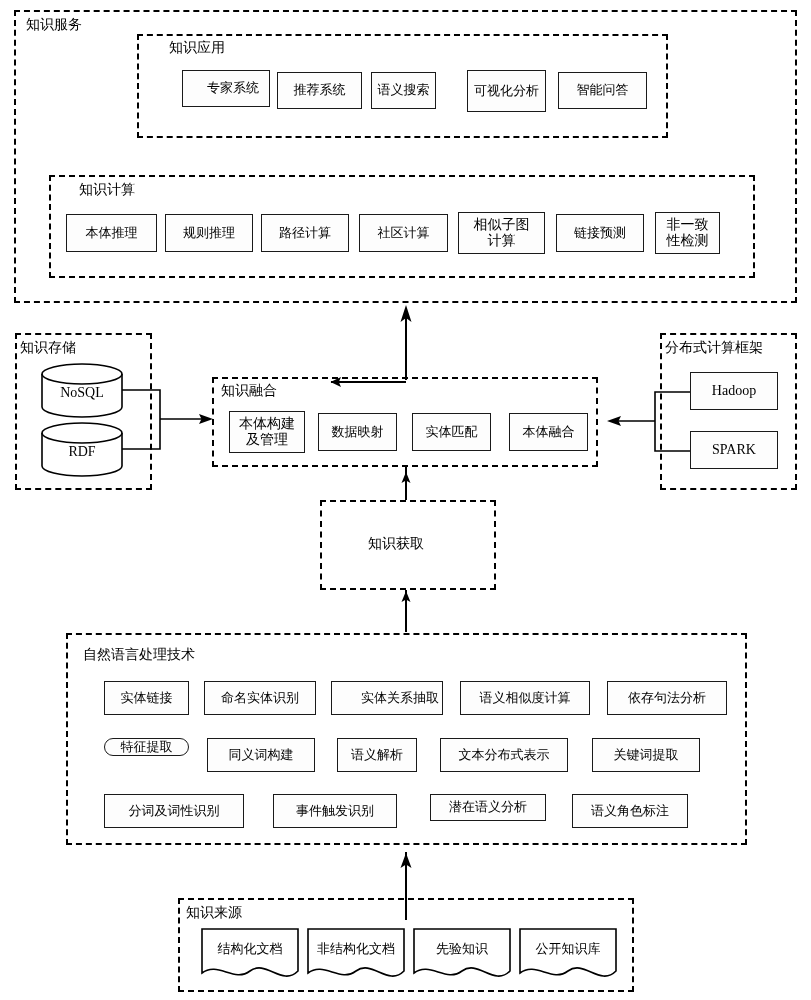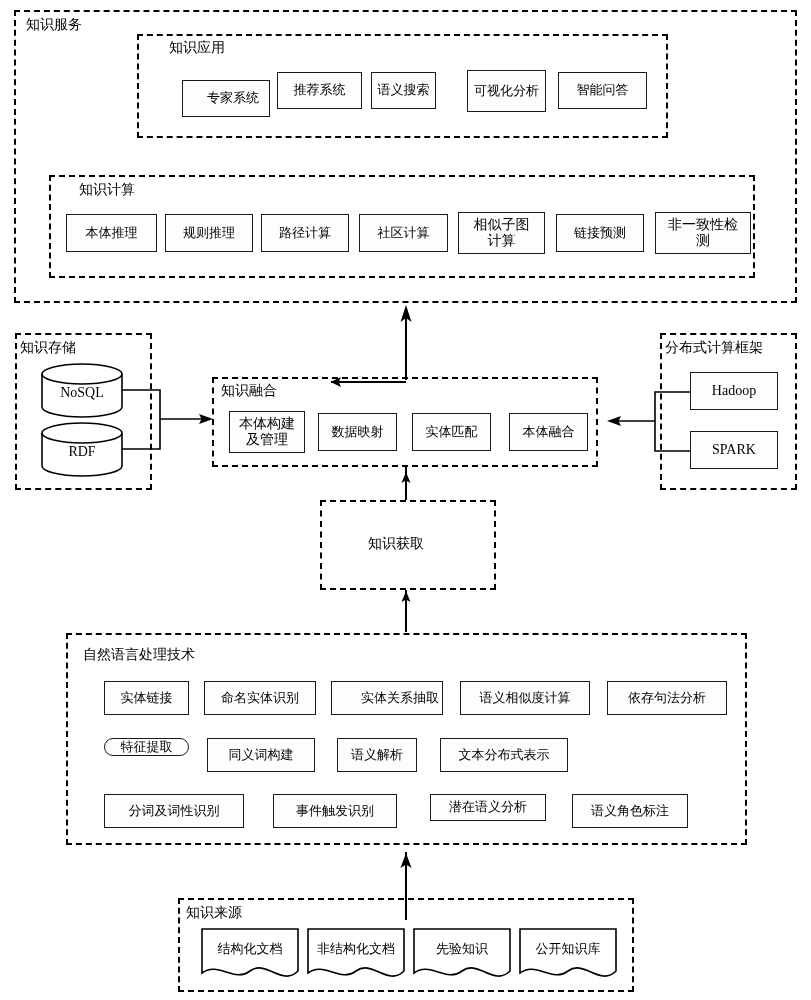--- a/index.html
+++ b/index.html
@@ -122,36 +122,36 @@
     <line x1="655" y1="421" x2="617" y2="421" stroke="#000" stroke-width="1.6"></line>
     <path d="M607,421 L621,416 L618.5,421 L621,426 Z" fill="#000"></path>
   </svg>
 
   <div class="group" style="left:14px; top:10px; width:783px; height:293px;"></div>
   <div class="group-label" style="left:26px; top:18px;">知识服务</div>
 
   <div class="group" style="left:137px; top:34px; width:531px; height:104px;"></div>
   <div class="group-label" style="left:169px; top:41px;">知识应用</div>
 
-  <div class="node" style="left:182px; top:80px; width:88px; height:37px;padding-left:16px;">专家系统</div>
+  <div class="node" style="left:182px; top:70px; width:88px; height:37px;padding-left:16px;">专家系统</div>
   <div class="node" style="left:277px; top:72px; width:85px; height:37px;">推荐系统</div>
   <div class="node" style="left:371px; top:72px; width:65px; height:37px;">语义搜索</div>
   <div class="node" style="left:467px; top:70px; width:79px; height:42px;">可视化分析</div>
   <div class="node" style="left:558px; top:72px; width:89px; height:37px;">智能问答</div>
 
   <div class="group" style="left:49px; top:175px; width:706px; height:103px;"></div>
   <div class="group-label" style="left:79px; top:183px;">知识计算</div>
 
   <div class="node" style="left:66px; top:214px; width:91px; height:38px;">本体推理</div>
   <div class="node" style="left:165px; top:214px; width:88px; height:38px;">规则推理</div>
   <div class="node" style="left:261px; top:214px; width:88px; height:38px;">路径计算</div>
   <div class="node" style="left:359px; top:214px; width:89px; height:38px;">社区计算</div>
   <div class="node small" style="left:458px; top:212px; width:87px; height:42px; padding:0 10px;">相似子图计算</div>
   <div class="node" style="left:556px; top:214px; width:88px; height:38px;">链接预测</div>
-  <div class="node small" style="left:655px; top:212px; width:96px; height:42px; padding:0 10px;">非一致性检测</div>
+  <div class="node small" style="left:655px; top:212px; width:65px; height:42px; padding:0 10px;">非一致性检测</div>
 
   <div class="group" style="left:15px; top:333px; width:137px; height:157px;"></div>
   <div class="group-label" style="left:20px; top:341px;">知识存储</div>
 
   <div class="cyl" style="left:40px; top:363px; width:84px; height:55px;">
     <svg width="84" height="55" viewBox="0 0 84 55">
       <path d="M2,11 L2,44 A40,10 0 0 0 82,44 L82,11" fill="#ffffff" stroke="#000" stroke-width="1.6"></path>
       <ellipse cx="42" cy="11" rx="40" ry="10" fill="#ffffff" stroke="#000" stroke-width="1.6"></ellipse>
     </svg>
     <div class="cyl-label" style="top:22px;">NoSQL</div>
@@ -188,20 +188,21 @@
   <div class="node" style="left:104px; top:681px; width:85px; height:34px;">实体链接</div>
   <div class="node" style="left:204px; top:681px; width:112px; height:34px;">命名实体识别</div>
   <div class="node" style="left:331px; top:681px; width:112px; height:34px;padding-left:28px;">实体关系抽取</div>
   <div class="node" style="left:460px; top:681px; width:130px; height:34px;">语义相似度计算</div>
   <div class="node" style="left:607px; top:681px; width:120px; height:34px;">依存句法分析</div>
 
   <div class="node" style="left:104px; top:738px; width:85px; height:18px;border-radius:13px;">特征提取</div>
   <div class="node" style="left:207px; top:738px; width:108px; height:34px;">同义词构建</div>
   <div class="node" style="left:337px; top:738px; width:80px; height:34px;">语义解析</div>
   <div class="node" style="left:440px; top:738px; width:128px; height:34px;">文本分布式表示</div>
+  <div class="node" style="left:592px; top:738px; width:108px; height:34px;">关键词提取</div>
 
   <div class="node" style="left:104px; top:794px; width:140px; height:34px;">分词及词性识别</div>
   <div class="node" style="left:273px; top:794px; width:124px; height:34px;">事件触发识别</div>
   <div class="node" style="left:430px; top:794px; width:116px; height:27px;">潜在语义分析</div>
   <div class="node" style="left:572px; top:794px; width:116px; height:34px;">语义角色标注</div>
 
   <div class="group" style="left:178px; top:898px; width:456px; height:94px;"></div>
   <div class="group-label" style="left:186px; top:906px;">知识来源</div>
 
   <div class="doc" style="left:200px; top:927px; width:100px; height:55px;">

